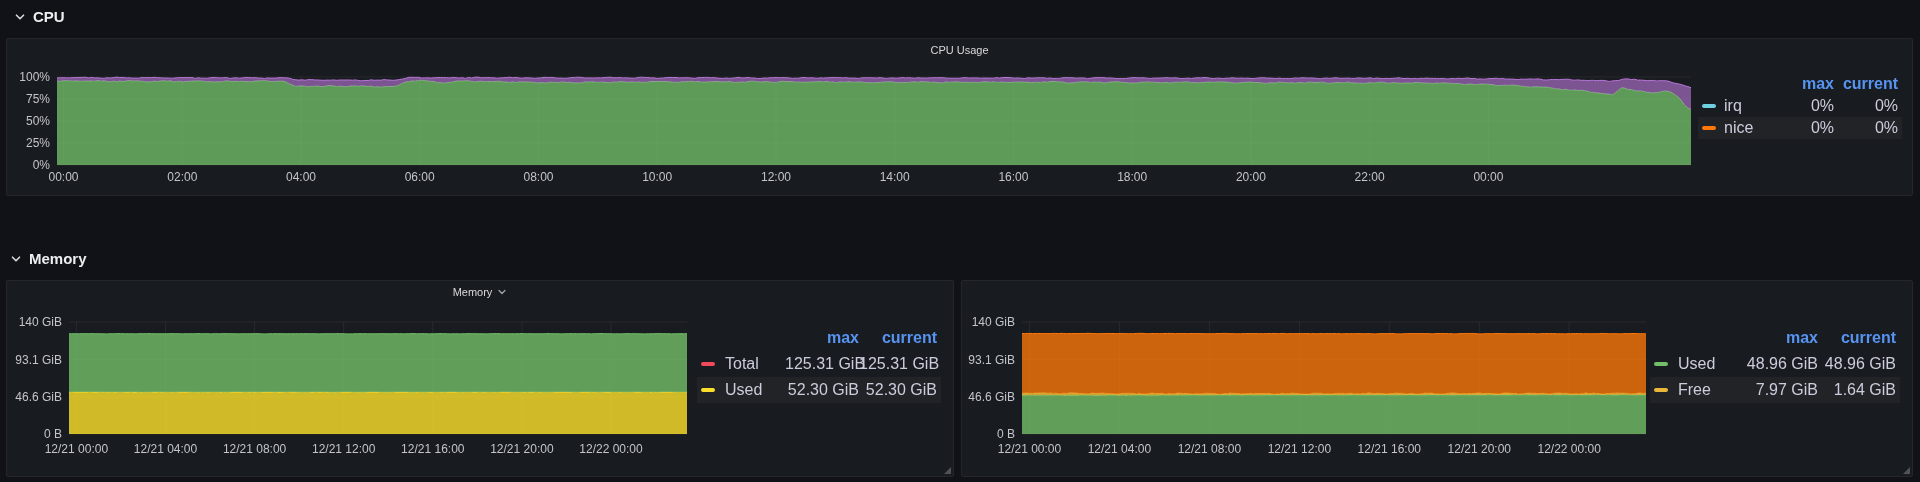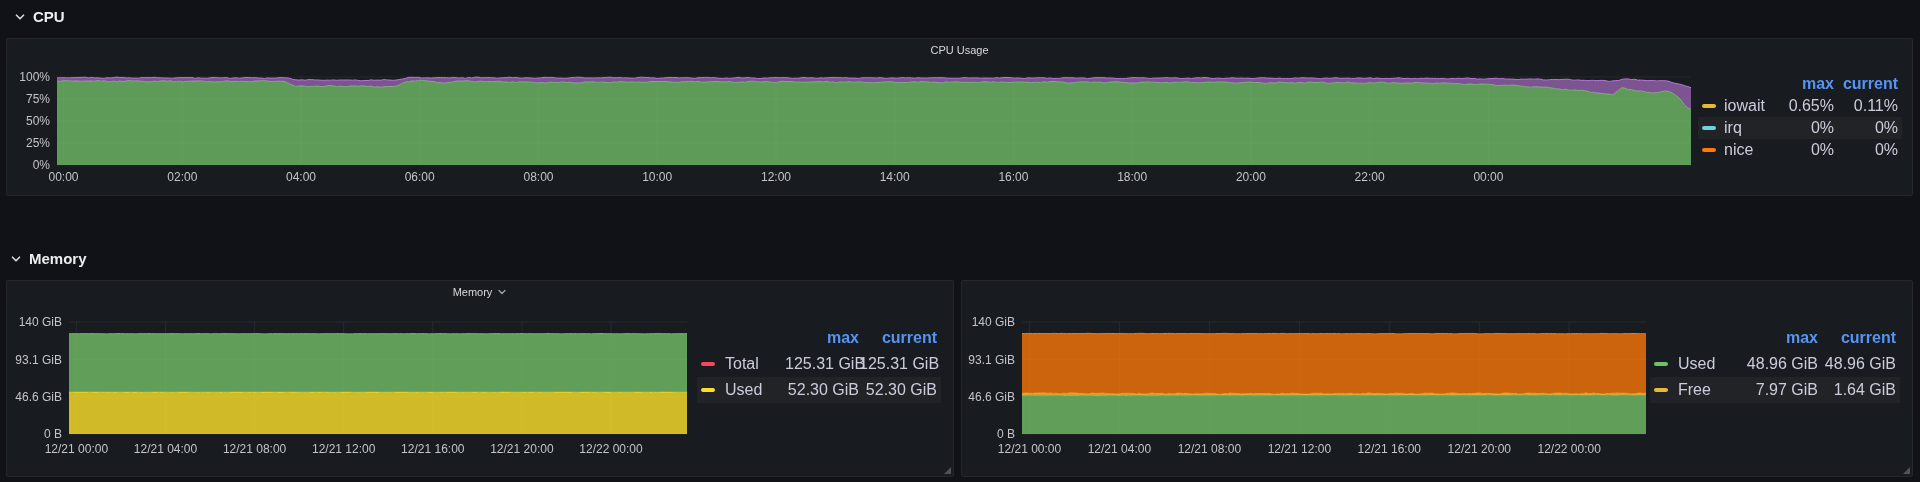--- a/index.html
+++ b/index.html
@@ -103,28 +103,20 @@
       </svg>
     <div class="legend" id="legend-0">
         <div class="lrow head">
           <span></span>
           <span></span>
           <span class="lv lhead" style="color: rgb(87, 148, 242);">max</span>
           <span class="lv lhead" style="color: rgb(87, 148, 242);">current</span>
         </div>
         <div class="lrow">
           <span>
-            <span class="swbar" style="background: rgb(234, 184, 57);"></span>
-          </span>
-          <span class="ll">iowait</span>
-          <span class="lv">0.65%</span>
-          <span class="lv">0.11%</span>
-        </div>
-        <div class="lrow">
-          <span>
             <span class="swbar" style="background: rgb(110, 208, 224);"></span>
           </span>
           <span class="ll">irq</span>
           <span class="lv">0%</span>
           <span class="lv">0%</span>
         </div>
         <div class="lrow">
           <span>
             <span class="swbar" style="background: rgb(255, 120, 10);"></span>
           </span>

